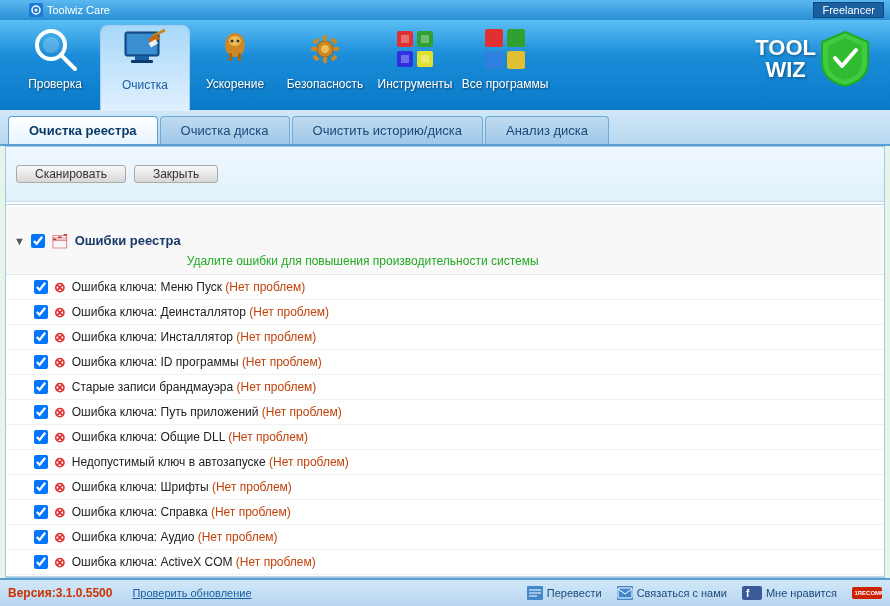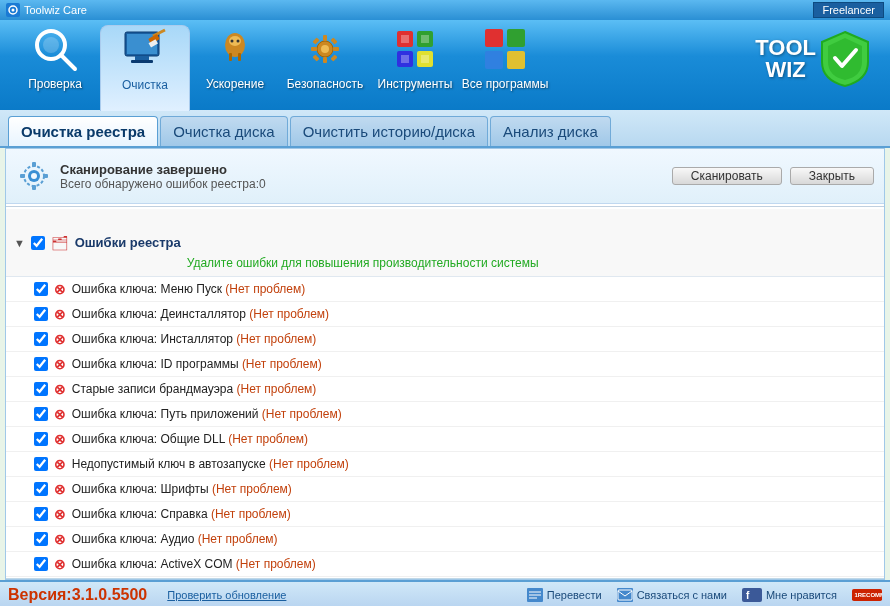--- a/index.html
+++ b/index.html
@@ -9,21 +9,21 @@
     .title-bar {
       background: linear-gradient(to bottom, #5bb8f0, #2a8fd4);
       height: 20px;
       display: flex;
       align-items: center;
       justify-content: space-between;
       padding: 0 6px;
       color: white;
       font-size: 11px;
     }
-    .title-bar-left { display: flex; align-items: center; gap: 4px; }
+    .title-bar-left { display: flex; align-items: center; gap: 4px; margin-left: 23px; }
     .title-bar-right {
       background: #1a5fa0;
       color: white;
       padding: 1px 8px;
       font-size: 11px;
       border: 1px solid #0d4a80;
     }
 
     
     .nav-bar {
@@ -81,27 +81,27 @@
 
     
     .tabs-area {
       background: linear-gradient(to bottom, #d0e8f8, #b8d8f0);
       border-bottom: 2px solid #5a9fd4;
       padding: 6px 8px 0 8px;
       display: flex;
       gap: 2px;
     }
     .tab {
-      padding: 6px 12px;
+      padding: 6px 20px;
       background: linear-gradient(to bottom, #c0daf0, #a0c8e8);
       border: 1px solid #70aad8;
       border-bottom: none;
       border-radius: 4px 4px 0 0;
       cursor: pointer;
-      font-size: 15px;
+      font-size: 13px;
       color: #1a4a7a;
     }
     .tab.active {
       background: linear-gradient(to bottom, #ffffff, #e8f4ff);
       color: #0a3a6a;
       font-weight: bold;
       border-color: #5a9fd4;
     }
 
     
@@ -187,21 +187,21 @@
     
     .status-footer {
       background: linear-gradient(to bottom, #d0e8f8, #b8d4f0);
       border-top: 2px solid #5a9fd4;
       height: 28px;
       display: flex;
       align-items: center;
       padding: 0 8px;
       gap: 20px;
     }
-    .footer-version { color: #cc3300; font-size: 16px; font-weight: bold; }
+    .footer-version { color: #cc3300; font-size: 12px; font-weight: bold; }
     .footer-update { color: #1a5fa0; font-size: 11px; cursor: pointer; text-decoration: underline; }
     .footer-links { display: flex; gap: 15px; margin-left: auto; }
     .footer-link { display: flex; align-items: center; gap: 4px; color: #1a4a7a; font-size: 11px; cursor: pointer; }
   </style>
 </head>
 <body>
 
 <div class="title-bar">
   <div class="title-bar-left">
 
@@ -318,36 +318,20 @@
     <span>Очистить историю/диска</span>
   </div>
   <div class="tab">
     <span>Анализ диска</span>
   </div>
 </div>
 
 <div class="main-content">
 
   <div class="scan-status">
-    <div class="scan-info">
-
-      <svg class="scan-icon" viewBox="0 0 36 36">
-        <circle cx="18" cy="18" r="10" fill="none" stroke="#5a9fd4" stroke-width="2" stroke-dasharray="3 2"></circle>
-        <circle cx="18" cy="18" r="6" fill="#3a8fd4"></circle>
-        <circle cx="18" cy="18" r="3" fill="#f0f8ff"></circle>
-        <rect x="16" y="4" width="4" height="5" rx="1" fill="#5a9fd4"></rect>
-        <rect x="16" y="27" width="4" height="5" rx="1" fill="#5a9fd4"></rect>
-        <rect x="4" y="16" width="5" height="4" rx="1" fill="#5a9fd4"></rect>
-        <rect x="27" y="16" width="5" height="4" rx="1" fill="#5a9fd4"></rect>
-      </svg>
-      <div class="scan-text">
-        <span class="scan-title">Сканирование завершено</span>
-        <span class="scan-subtitle">Всего обнаружено ошибок реестра:0</span>
-      </div>
-    </div>
     <div class="scan-buttons">
       <button class="btn">Сканировать</button>
       <button class="btn">Закрыть</button>
     </div>
   </div>
 
   <div class="list-separator"></div>
 
   <div class="list-area">
 

